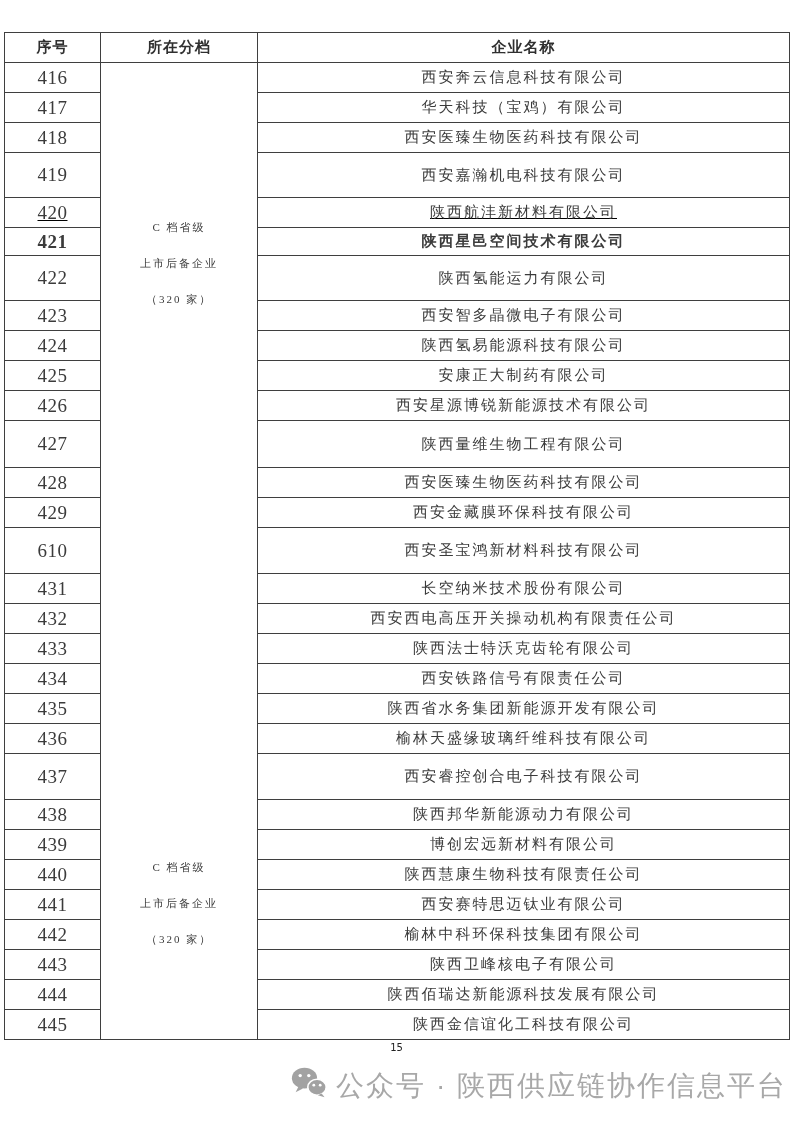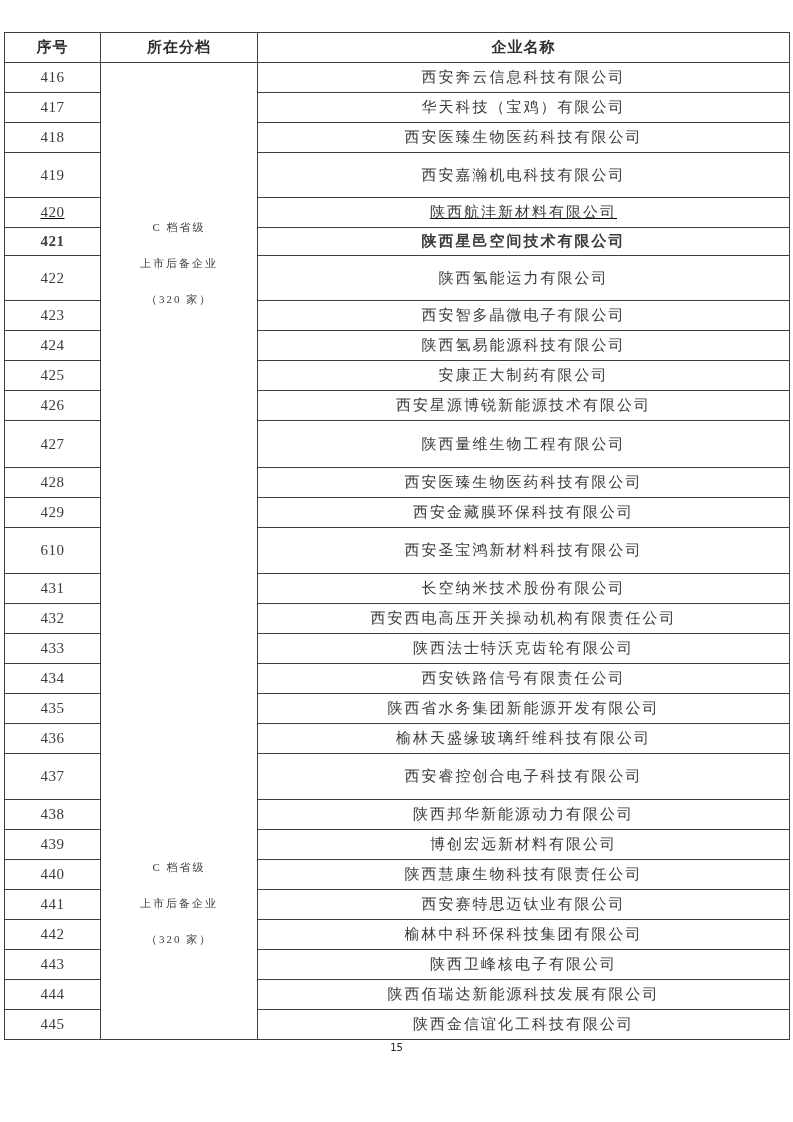--- a/index.html
+++ b/index.html
@@ -12,21 +12,21 @@
     border-collapse:collapse; table-layout:fixed;margin-top:19px;
   }
   .roster th, .roster td {
     border:1px solid #3f3f3f; padding:0;
     text-align:center; vertical-align:middle;
     color:#3b3b3b; font-size:15px;
   }
   .roster th {
     height:29px; font-weight:bold; letter-spacing:1px; color:#2f2f2f;
   }
-  td.num { font-size:15px; letter-spacing:0.5px; }
+  td.num { font-size:19px; letter-spacing:0.5px; }
   td.company { letter-spacing:2px; }
   td.tier-cell { position:relative; letter-spacing:2px; }
   .tier-block {
     position:absolute; left:0; width:100%; line-height:36px;
     font-size:11px; color:#3b3b3b; text-align:center;
   }
   .tier-block-1 { top:146px; }
   .tier-block-2 { top:786px; }
   .page-number {
     position:absolute; top:1042px; left:0; width:100%;
@@ -190,14 +190,29 @@
         </tr>
         <tr style="height: 30px;">
           <td class="num">445</td>
           <td class="company">陕西金信谊化工科技有限公司</td>
         </tr>
       </tbody>
   </table>
 
   <div class="page-number">15</div>
 
+  <div class="watermark">
+    <span class="wm-icon">
+      <svg width="36" height="31" viewBox="0 0 36 31" aria-hidden="true">
+        <ellipse cx="13.5" cy="11.2" rx="12.6" ry="10.4" fill="currentColor"></ellipse>
+        <path d="M7.5 19.5 L4.6 25.2 L12 21.6 Z" fill="currentColor"></path>
+        <circle cx="9.2" cy="8.6" r="1.7" fill="#ffffff"></circle>
+        <circle cx="17.8" cy="8.6" r="1.7" fill="#ffffff"></circle>
+        <ellipse cx="26" cy="20.2" rx="9.2" ry="8" fill="currentColor" stroke="#ffffff" stroke-width="1.6"></ellipse>
+        <path d="M30.6 26.4 L33.6 30.2 L26.8 28.2 Z" fill="currentColor"></path>
+        <circle cx="22.8" cy="18.2" r="1.4" fill="#ffffff"></circle>
+        <circle cx="29.2" cy="18.2" r="1.4" fill="#ffffff"></circle>
+      </svg>
+    </span>
+    <span>公众号 · 陕西供应链协作信息平台</span>
+  </div>
 
 </div>
 
 </body></html>

